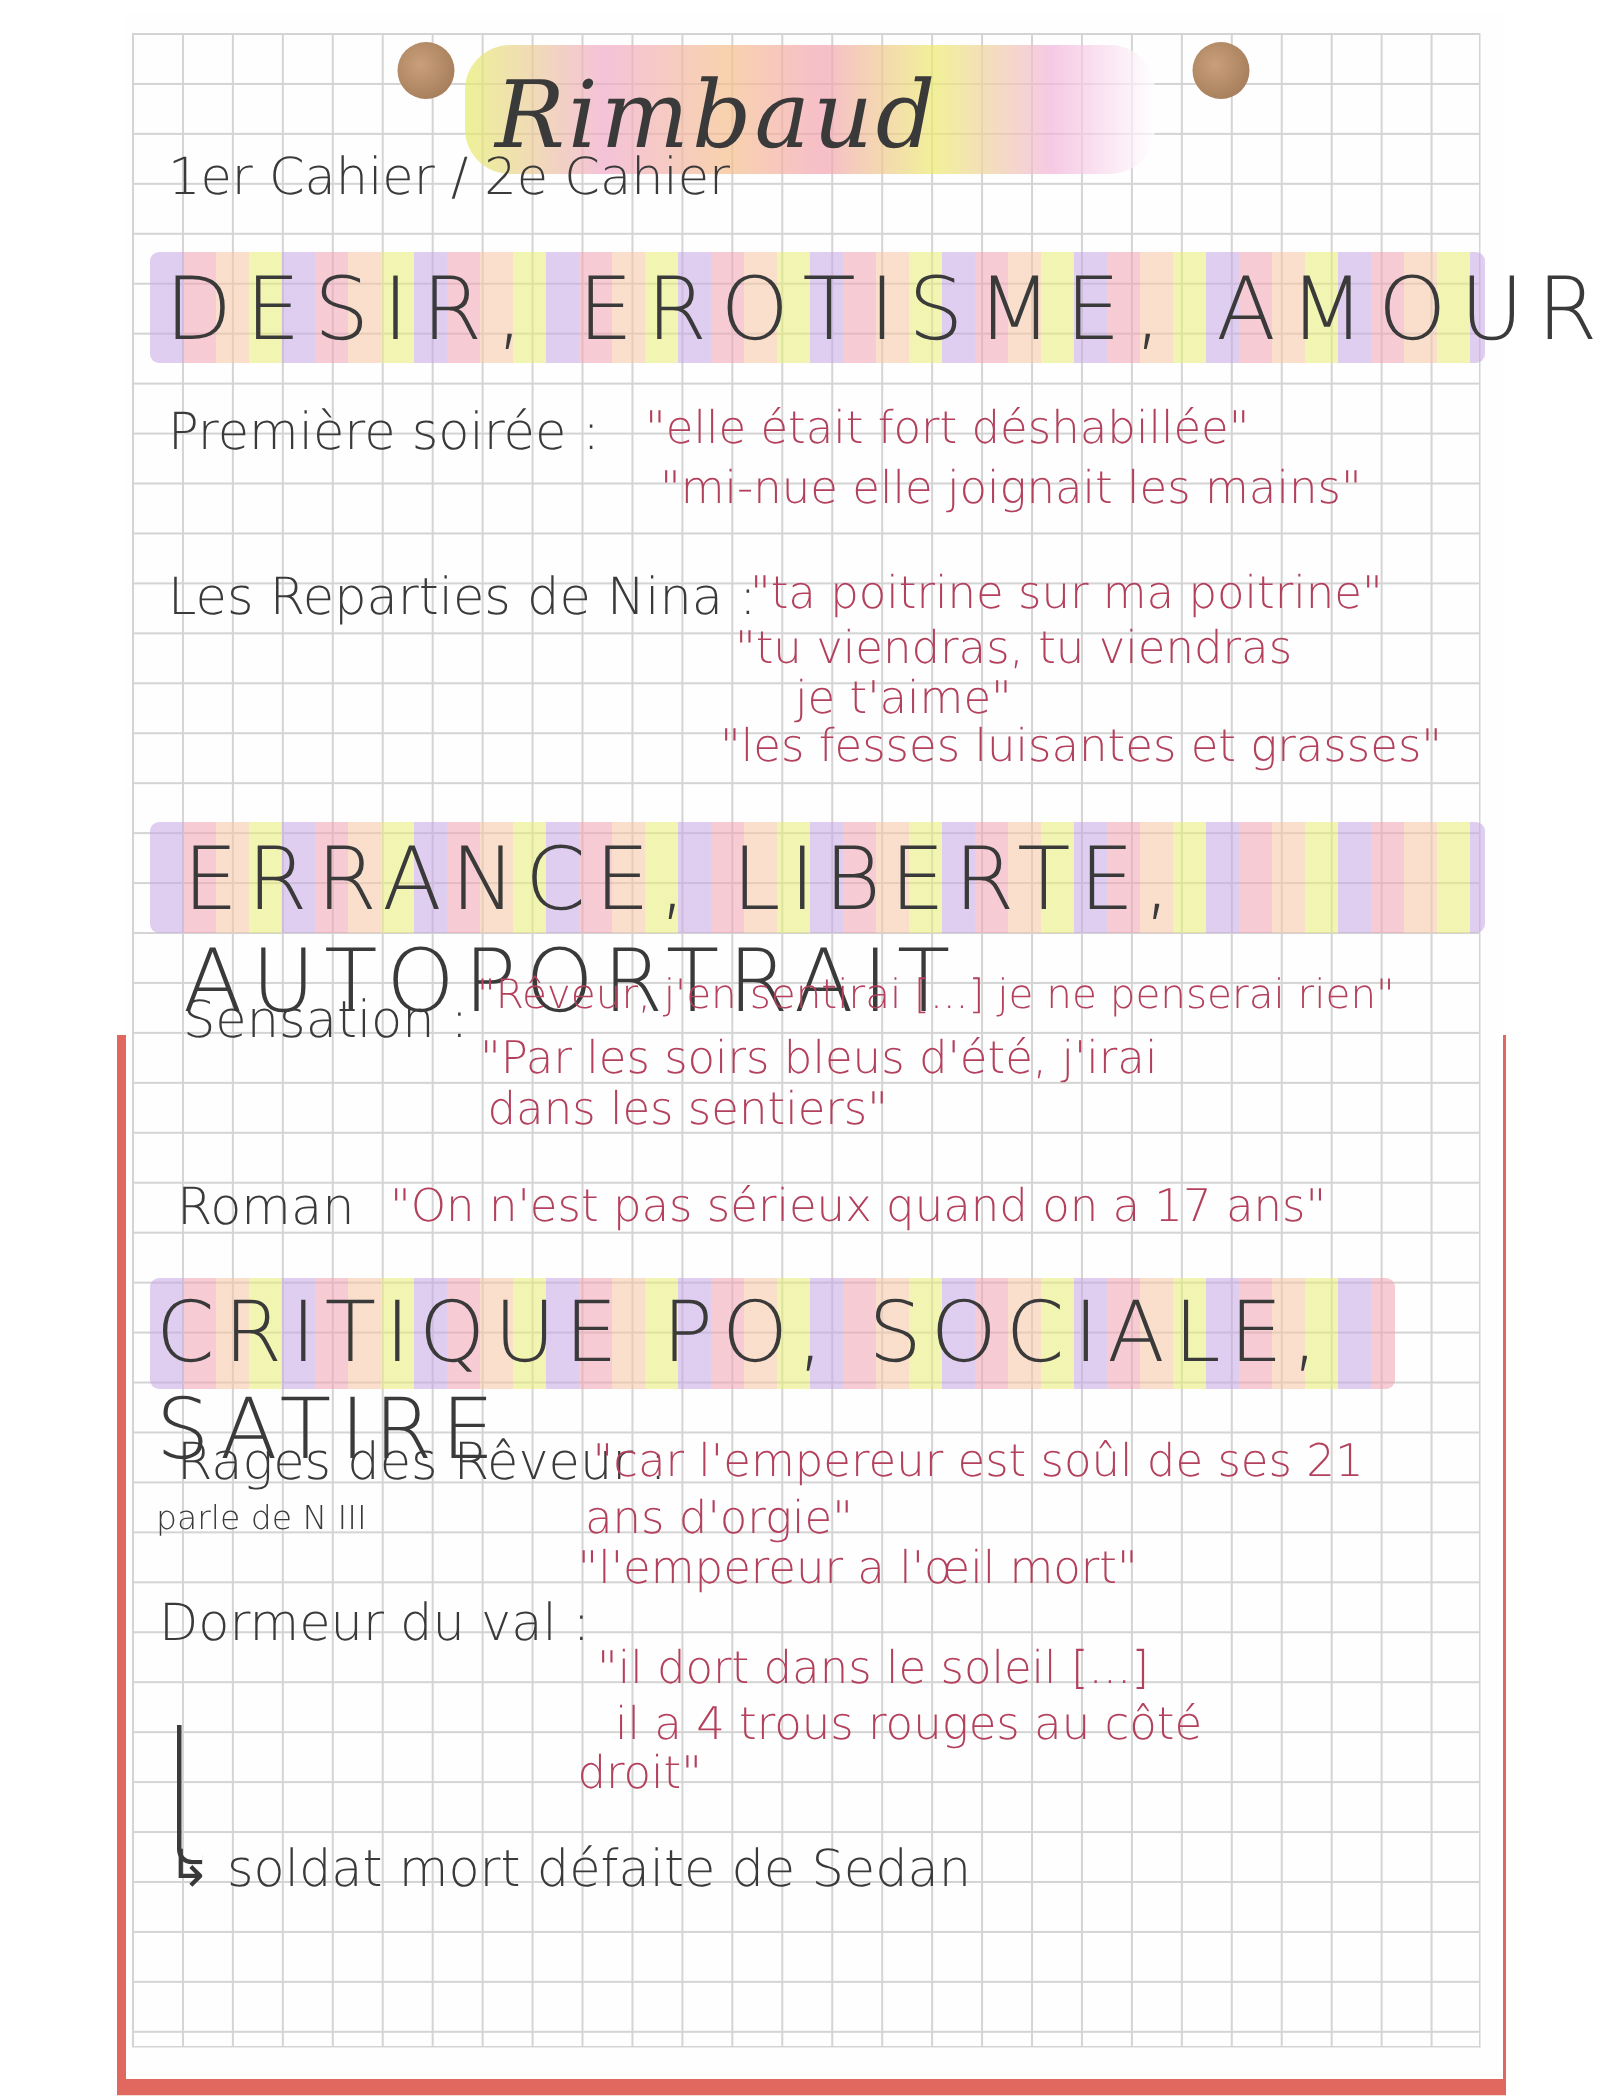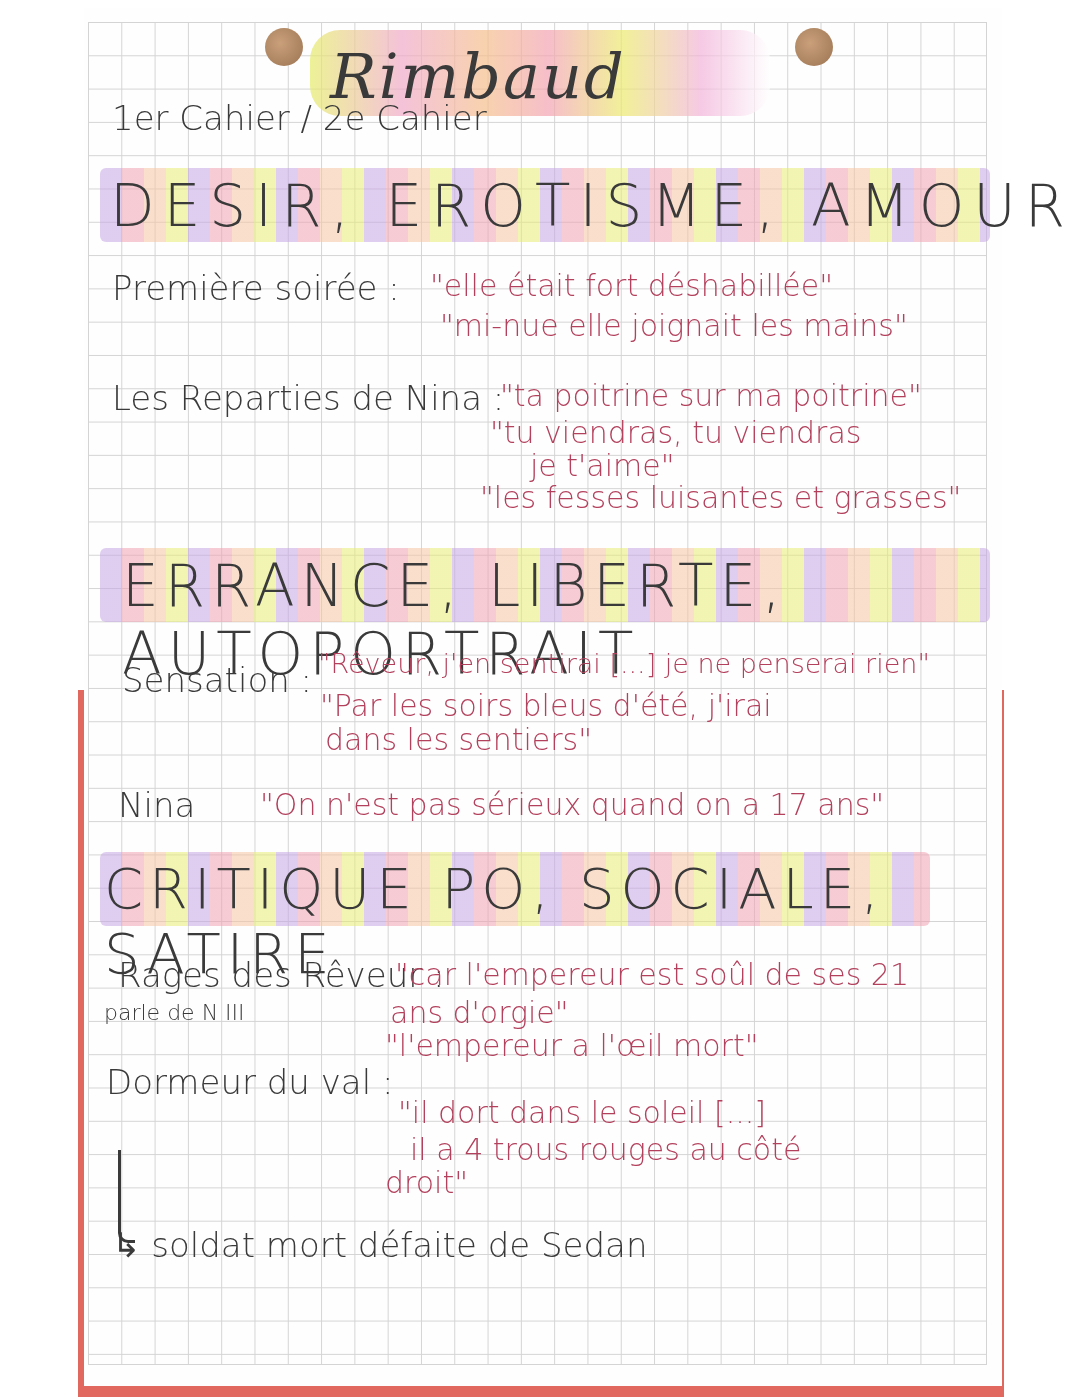--- a/index.html
+++ b/index.html
@@ -94,21 +94,21 @@
 <div class="t ink-red quote" style="left:480px; top:480px;">"les fesses luisantes et grasses"</div>
 
 <div class="hl-band" style="left:100px; top:548px; width:890px;"></div>
 <div class="heading ink-dark" style="left:122px; top:552px; letter-spacing:6px; font-size:58px;">ERRANCE, LIBERTE, AUTOPORTRAIT</div>
 
 <div class="t ink-dark label" style="left:122px; top:660px;">Sensation :</div>
 <div class="t ink-red quote" style="left:318px; top:648px; font-size:27px;">"Rêveur, j'en sentirai [...] je ne penserai rien"</div>
 <div class="t ink-red quote" style="left:320px; top:688px;">"Par les soirs bleus d'été, j'irai</div>
 <div class="t ink-red quote" style="left:325px; top:722px;">dans les sentiers"</div>
 
-<div class="t ink-dark label" style="left:118px; top:785px;">Nina</div>
+<div class="t ink-dark label" style="left:118px; top:785px;">Roman</div>
 <div class="t ink-red quote" style="left:260px; top:787px;">"On n'est pas sérieux quand on a 17 ans"</div>
 
 <div class="hl-band" style="left:100px; top:852px; width:830px;"></div>
 <div class="heading ink-dark" style="left:104px; top:856px; letter-spacing:6px; font-size:56px;">CRITIQUE PO, SOCIALE, SATIRE</div>
 
 <div class="t ink-dark label" style="left:118px; top:955px;">Rages des Rêveur :</div>
 <div class="t ink-dark" style="left:104px; top:1000px; font-size:22px;">parle de N III</div>
 <div class="t ink-red quote" style="left:395px; top:957px;">"car l'empereur est soûl de ses 21</div>
 <div class="t ink-red quote" style="left:390px; top:995px;">ans d'orgie"</div>
 <div class="t ink-red quote" style="left:385px; top:1028px;">"l'empereur a l'œil mort"</div>

